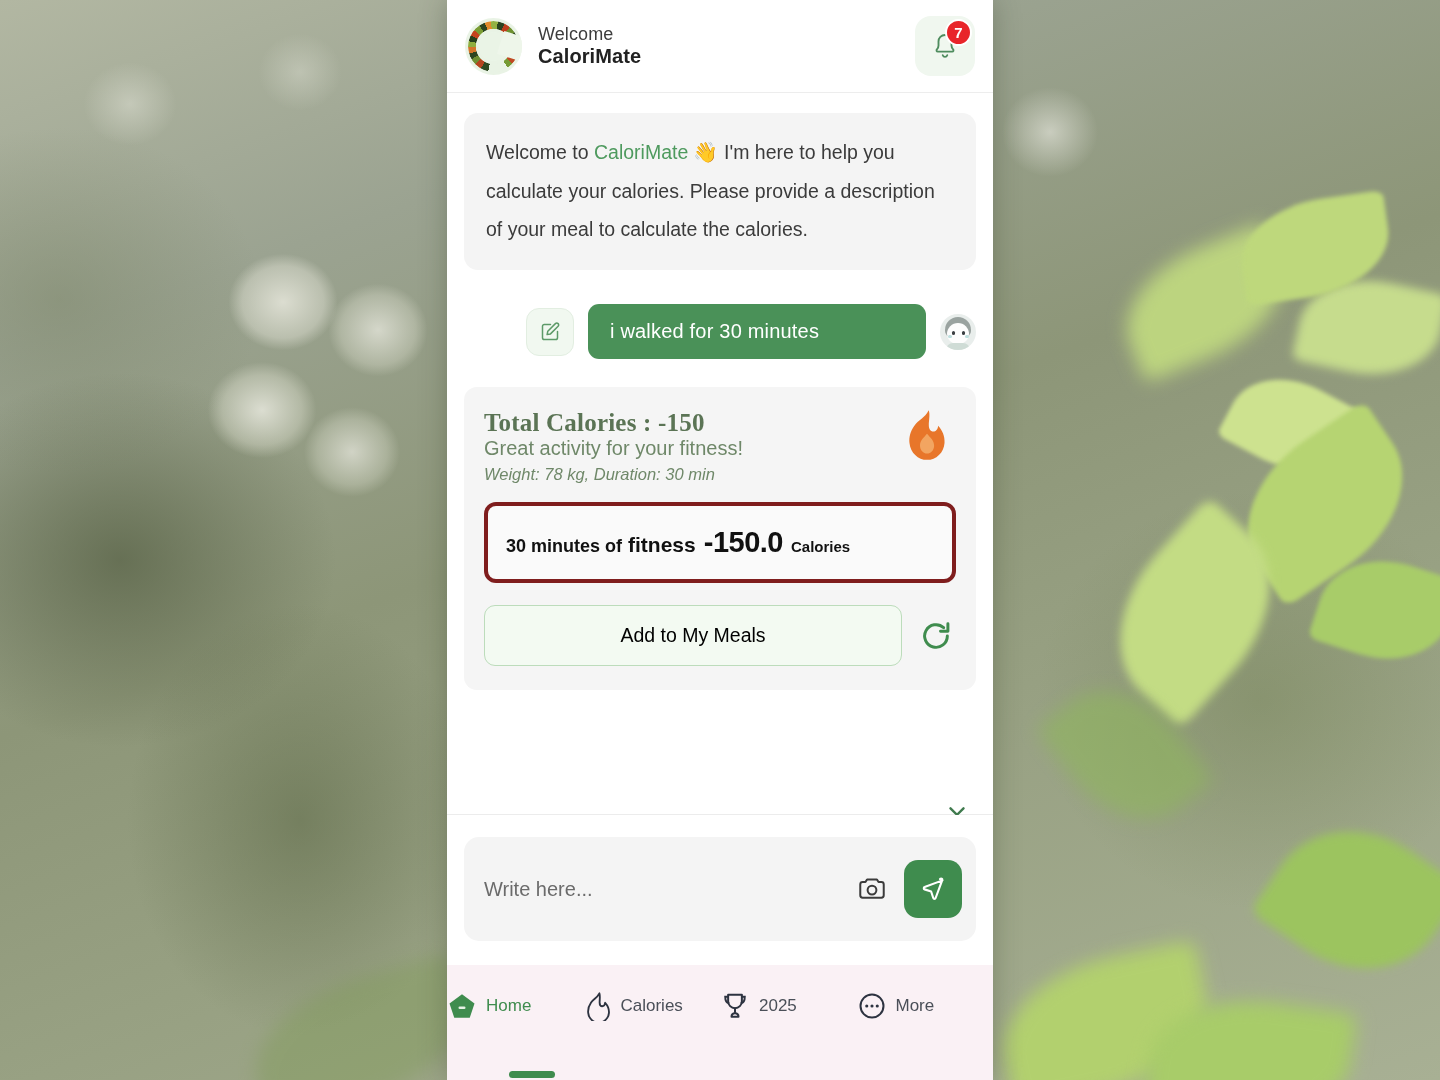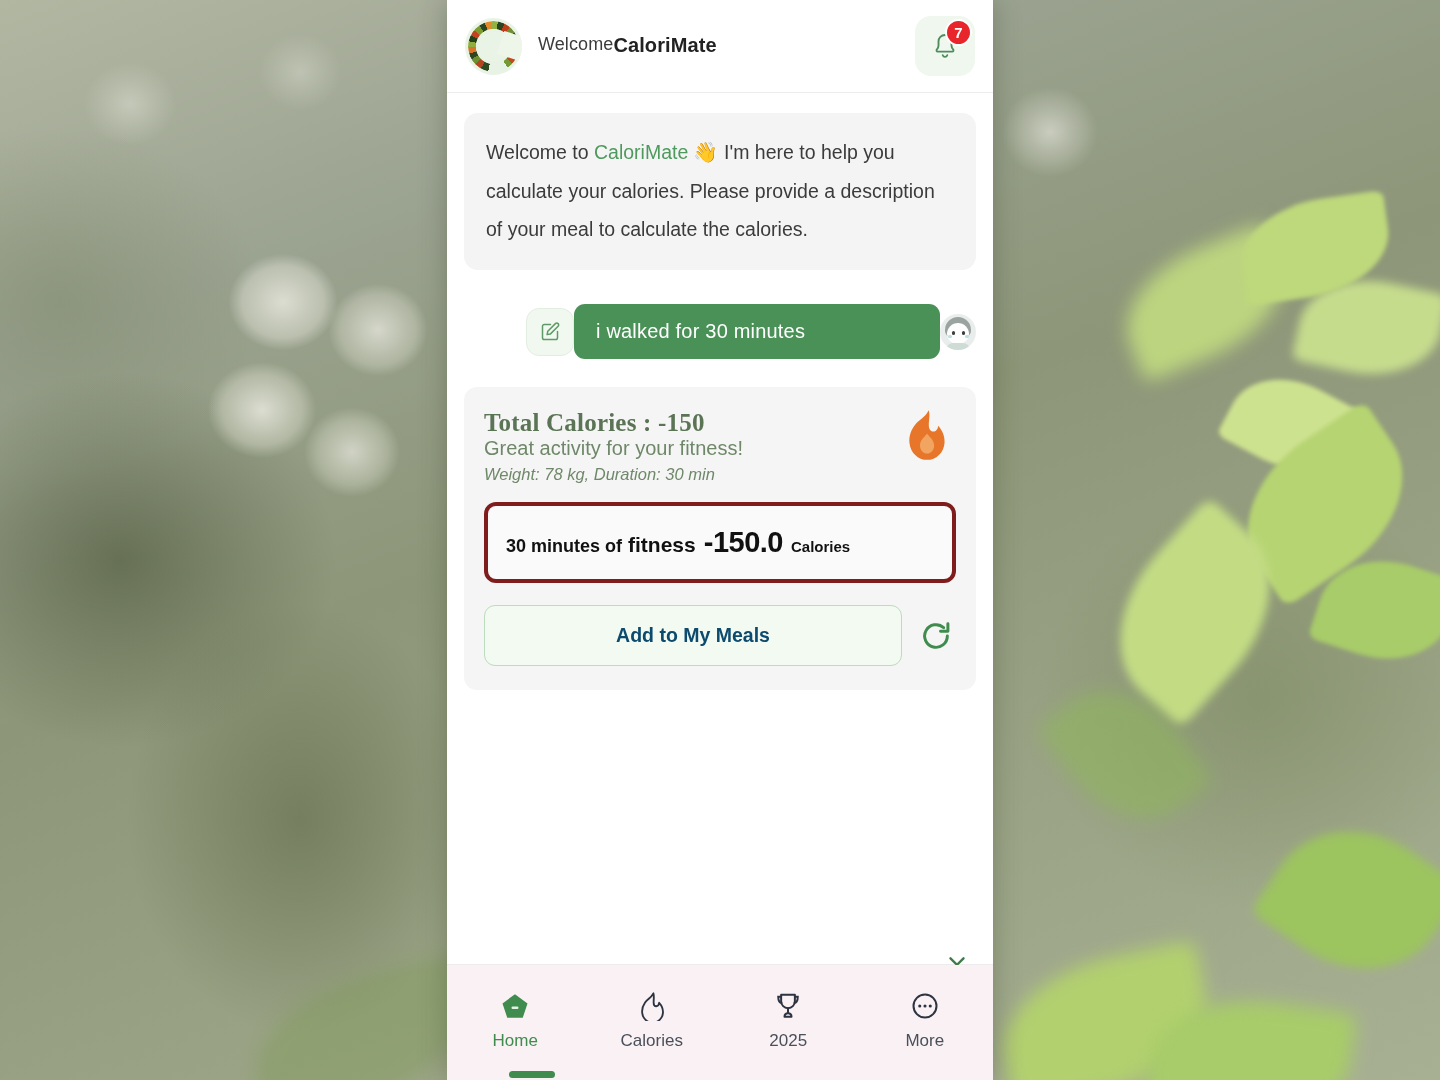--- a/index.html
+++ b/index.html
@@ -92,21 +92,21 @@
     background: #eef6ea;
     transform: rotate(18deg);
   }
   #logo .core {
     position: absolute; inset: 14px;
     border-radius: 50%;
     background: #eaf4e6;
   }
   #welcome-block {
     margin-left: 16px;
-    display: flex; flex-direction: row; justify-content: center;
+    display: flex; flex-direction: column; justify-content: center;
     line-height: 1.18;
   }
   #welcome-small { font-size: 18px; color: #3d3d3d; font-weight: 400; letter-spacing: .1px; }
   #welcome-name  { font-size: 20px; color: #222; font-weight: 700; letter-spacing: .1px; }
 
   #bell-wrap {
     margin-left: auto;
     position: relative;
     width: 60px; height: 60px;
     border-radius: 16px;
@@ -138,21 +138,21 @@
     border-radius: 14px;
     padding: 20px 22px 22px 22px;
     font-size: 19.5px;
     line-height: 1.95;
     color: #3b3b3b;
   }
   .bot-bubble .brand { color: #4e9a5e; }
   .wave { font-size: 20px; }
 
   .user-row {
-    display: flex; align-items: center; 
+    display: flex; align-items: center; gap: 14px;
     margin-top: 34px;
     padding-left: 62px;
   }
   #edit-btn {
     width: 48px; height: 48px; flex: 0 0 auto;
     border-radius: 13px;
     background: #f1f8f0;
     border: 1px solid #e2eee1;
     display: flex; align-items: center; justify-content: center;
   }
@@ -228,23 +228,23 @@
 
   #action-row {
     margin-top: 22px;
     display: flex; align-items: center; gap: 14px;
   }
   #add-meals-btn {
     flex: 1 1 auto;
     background: #f3faf2;
     border: 1px solid #bcdcbb;
     border-radius: 11px;
-    color: #0c4a6e;
+    color: #000000;
     font-size: 19.5px;
-    font-weight: 700;
+    font-weight: 400;
     padding: 18px 0;
     text-align: center;
     cursor: pointer;
     font-family: "Liberation Sans", sans-serif;
   }
   #refresh-btn {
     width: 40px; height: 40px; flex: 0 0 auto;
     display: flex; align-items: center; justify-content: center;
   }
 
@@ -301,21 +301,21 @@
     flex: 0 0 auto;
     height: 115px;
     background: #faf1f5;
     display: flex;
     align-items: flex-start;
     padding-top: 25px;
     position: relative;
   }
   .nav-item {
     flex: 1 1 0;
-    display: flex; flex-direction: column; align-items: center; gap: 9px;
+    display: flex; align-items: center; gap: 9px;
     cursor: pointer;
   }
   .nav-icon { height: 32px; display: flex; align-items: center; justify-content: center; }
   .nav-label { font-size: 17px; color: #4a4f58; }
   .nav-item.active .nav-label { color: #3f8c4e; }
   #home-indicator {
     position: absolute;
     bottom: 2px; left: 62px;
     width: 46px; height: 7px;
     border-radius: 4px;
@@ -414,20 +414,36 @@
     </div>
 
     <div id="scroll-divider"></div>
     <div id="scroll-chevron">
       <svg width="26" height="26" viewBox="0 0 24 24" fill="none">
         <path d="M6 9.5l6 6 6-6" stroke="#3f7a4d" stroke-width="2.2" stroke-linecap="round" stroke-linejoin="round"></path>
       </svg>
     </div>
   </div>
 
+  <div id="composer-wrap">
+    <div id="composer">
+      <input id="composer-input" type="text" placeholder="Write here..." style="">
+      <div id="camera-btn">
+        <svg width="32" height="32" viewBox="0 0 24 24" fill="none">
+          <path d="M3.2 8.6c0-1 .8-1.8 1.8-1.8h2.1l1.2-2h7.4l1.2 2H19c1 0 1.8.8 1.8 1.8v8.1c0 1-.8 1.8-1.8 1.8H5c-1 0-1.8-.8-1.8-1.8V8.6z" stroke="#3b3b3b" stroke-width="1.5" stroke-linejoin="round"></path>
+          <circle cx="12" cy="12.8" r="3.3" stroke="#3b3b3b" stroke-width="1.5"></circle>
+        </svg>
+      </div>
+      <button id="send-btn">
+        <svg width="30" height="30" viewBox="0 0 24 24" fill="none">
+          <path d="M19.6 5.1 5.3 10.4c-.9.3-.9 1.6 0 1.9l5.2 1.7 1.7 5.2c.3.9 1.6.9 1.9 0l5.3-14.3c.3-.8-.5-1.5-1.3-1.2l-.5.4z" stroke="#ffffff" stroke-width="1.7" stroke-linejoin="round"></path>
+        </svg>
+      </button>
+    </div>
+  </div>
 
   <div id="bottomnav">
 
     <div class="nav-item active">
       <span class="nav-icon">
         <svg width="30" height="30" viewBox="0 0 24 24">
           <path d="M12 2.6 22 9.9l-3.8 11.5H5.8L2 9.9z" fill="#3f8c4e"></path>
           <rect x="9.2" y="12.4" width="5.6" height="1.9" rx="1" fill="#e6f1e5"></rect>
         </svg>
       </span>

